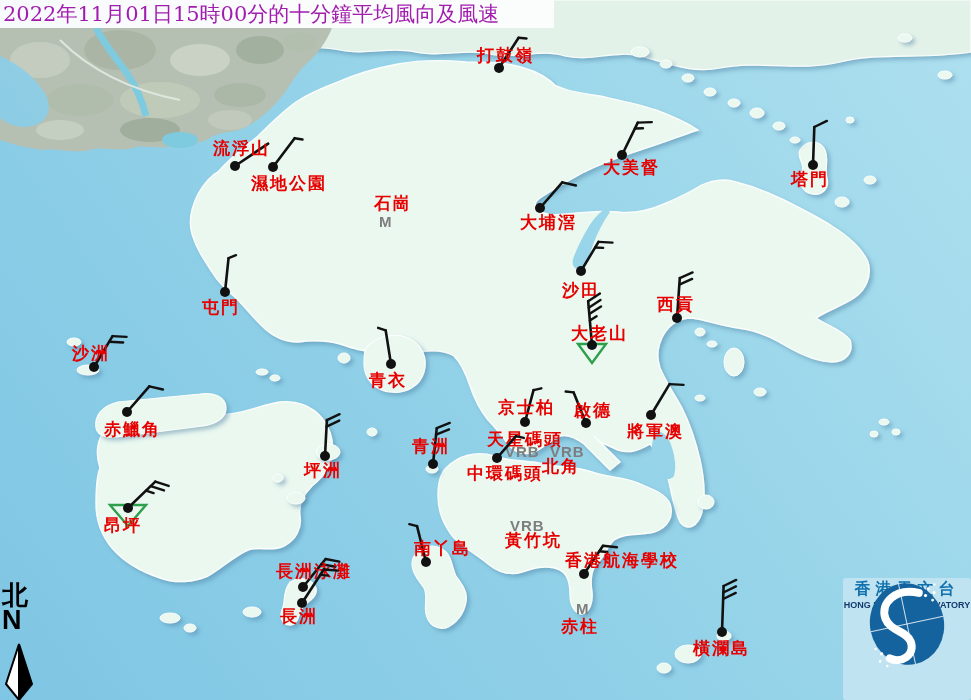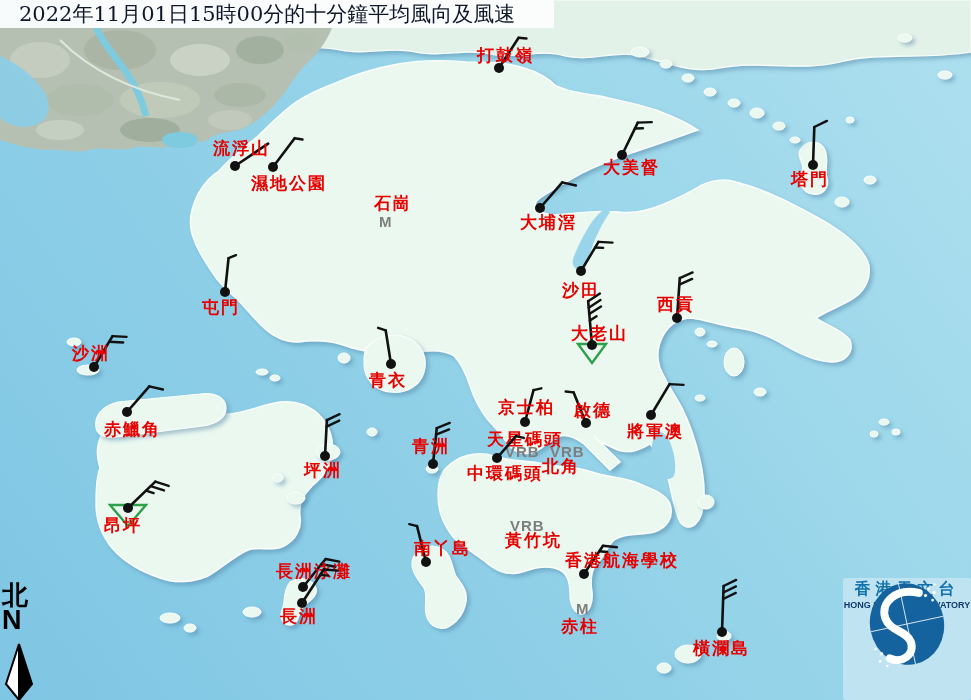--- a/index.html
+++ b/index.html
@@ -4,21 +4,21 @@
 <style>
   html,body{margin:0;padding:0;background:#888;}
   #stage{position:relative;width:971px;height:700px;overflow:hidden;
          font-family:"Liberation Sans",sans-serif;background:#8fd0e6;}
   #stage svg{position:absolute;left:0;top:0;}
   .stn{font:600 17px "Liberation Sans",sans-serif;letter-spacing:2px;}
   .mk{font:700 15px "Liberation Sans",sans-serif;letter-spacing:1px;}
   #title-bar{position:absolute;left:0;top:0;width:554px;height:28px;
              background:rgba(252,252,252,.97);z-index:6;}
   #title-bar .t{font-family:"DejaVu Serif",serif;font-size:21px;line-height:28px;
-                color:#0f172a;padding-left:19px;white-space:nowrap;letter-spacing:0px;}
+                color:#a21caf;padding-left:3px;white-space:nowrap;letter-spacing:0px;}
   #compass{position:absolute;left:2px;top:582px;z-index:6;color:#000;}
   #compass .cn{font:700 26px "DejaVu Serif",serif;line-height:26px;}
   #compass .en{font:800 27px "Liberation Sans",sans-serif;line-height:24px;letter-spacing:-1px;}
   #logo{position:absolute;right:0;bottom:0;width:128px;height:122px;
         background:#c0e3f1;border-radius:3px;z-index:6;text-align:center;}
   #logo .zh{font:700 16px "Liberation Sans",sans-serif;color:#1272ae;
             letter-spacing:5px;margin-top:1px;}
   #logo .en{font:700 9px "Liberation Sans",sans-serif;color:#123a6e;letter-spacing:0px;}
 </style>
 </head>

